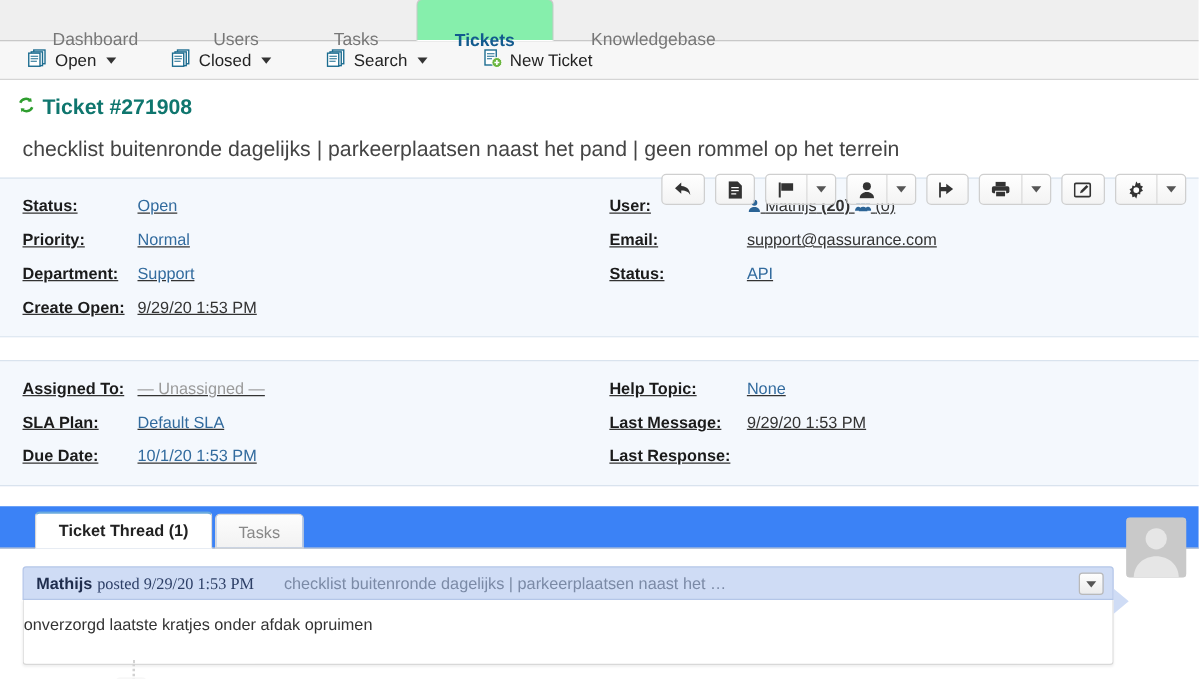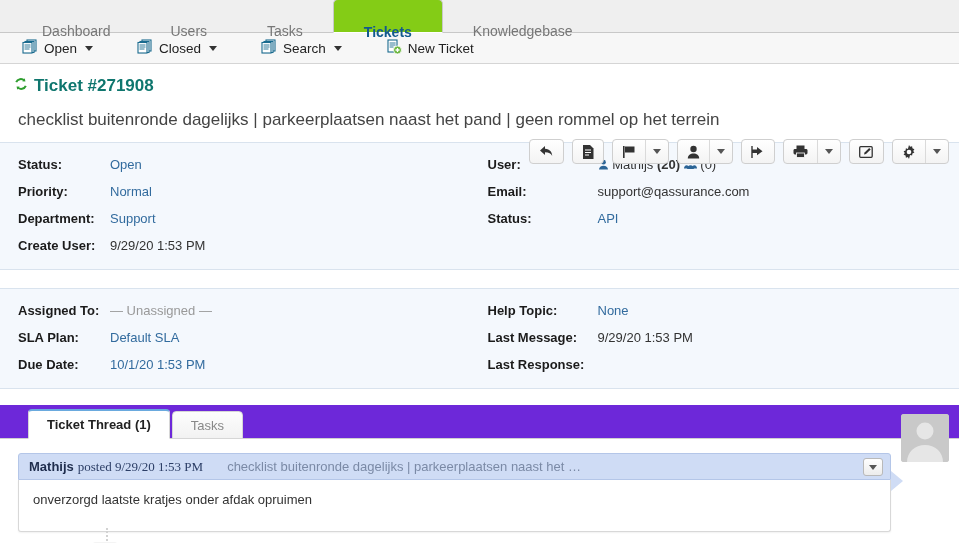--- a/index.html
+++ b/index.html
@@ -28,21 +28,21 @@
     line-height: 33px;
     padding: 16px 30px;
     font-size: 14px;
     color: #777;
     text-align: center;
     white-space: nowrap;
     position: relative;
     cursor: pointer;
   }
   .navtab.active {
-    background: #84cc16;
+    background: #86efac;
     color: #125a8e;
     font-weight: bold;
     border: 1px solid #c8c8c8;
     border-bottom: 1px solid #fff;
     border-top-left-radius: 5px;
     border-top-right-radius: 5px;
     margin-bottom: -1px;
     height: 34px;
     line-height: 32px;
     z-index: 3;
@@ -136,40 +136,40 @@
     background: #f4f8fd;
     border-top: 1px solid #d9e3ee;
     border-bottom: 1px solid #d9e3ee;
     padding: 8px 0 10px 0;
   }
   .inforow {
     display: flex;
     line-height: 27px;
     font-size: 13px;
   }
-  .col { display: flex; width: 50%; }
+  .col { display: flex; width: 50%; text-decoration: underline; }
   .lbl {
     font-weight: bold;
     color: #1b1b1b;
     width: 110px;
     padding-left: 18px;
   }
   .col.right .lbl { width: 118px; padding-left: 8px; }
   .val { color: #333; }
   .val.link { color: #326b9e; cursor: pointer; }
   .val.muted { color: #999; }
   .gap { height: 18px; background: #fff; }
 
   
   .threadtabs {
     display: flex;
     align-items: flex-end;
     height: 34px;
     padding-left: 28px;
-    background: #6d28d9;
+    background: #3b82f6;
     border-bottom: 1px solid #d0d0d0;
     margin-top: 16px;
   }
   .ttab {
     height: 28px;
     line-height: 27px;
     padding: 0 18px;
     font-size: 13px;
     color: #888;
     background: linear-gradient(#fdfdfd,#f2f2f2);
@@ -223,21 +223,21 @@
     border-radius: 3px;
     display: flex; align-items: center; justify-content: center;
     cursor: pointer;
   }
   .msg-body {
     border: 1px solid #d8d8d8;
     border-top: none;
     border-radius: 0 0 3px 3px;
     background: #fff;
     min-height: 52px;
-    padding: 12px 14px;
+    padding: 12px 0;
     font-size: 13px;
     color: #333;
     box-shadow: 0 1px 2px rgba(0,0,0,.06);
   }
   .bubble-arrow {
     position: absolute;
     left: 873px; top: 18px;
     width: 0; height: 0;
     border-top: 10px solid transparent;
     border-bottom: 10px solid transparent;
@@ -490,21 +490,21 @@
       <span class="val link">Support</span>
     </div>
     <div class="col right">
       <span class="lbl">Status:</span>
       <span class="val link">API</span>
     </div>
   </div>
 
   <div class="inforow">
     <div class="col">
-      <span class="lbl">Create User:</span>
+      <span class="lbl">Create Open:</span>
       <span class="val">9/29/20 1:53 PM</span>
     </div>
     <div class="col right"></div>
   </div>
 </div>
 
 <div class="gap"></div>
 
 <div class="infopanel">
   <div class="inforow">

